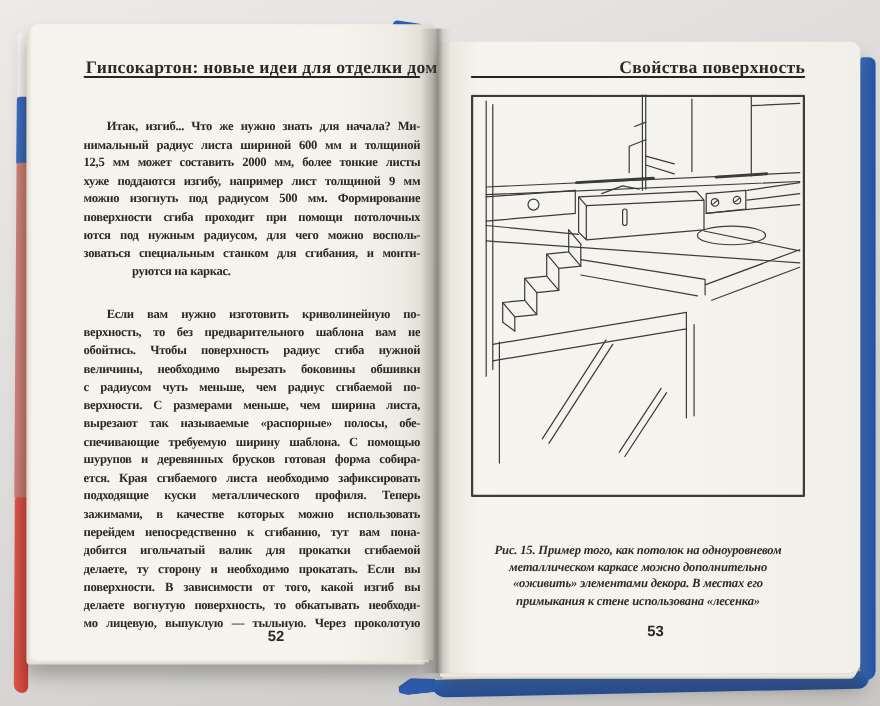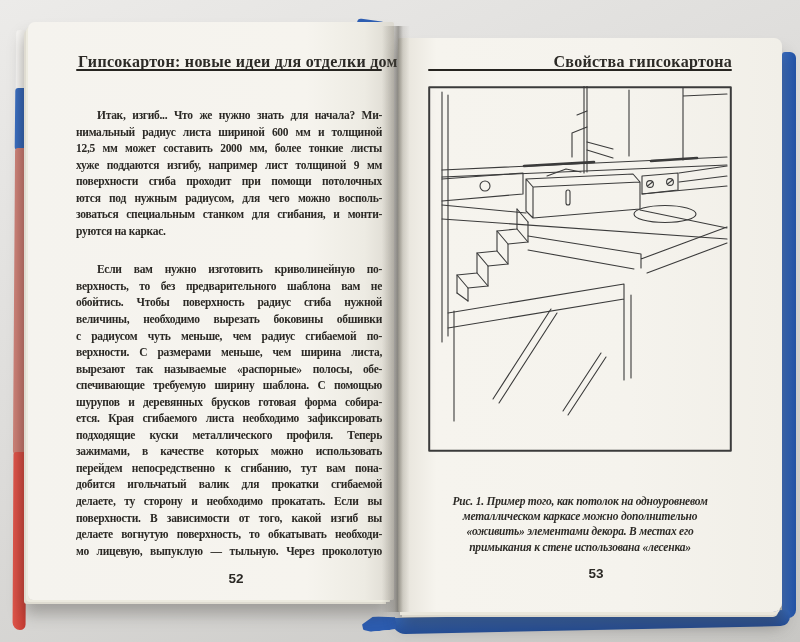--- a/index.html
+++ b/index.html
@@ -45,23 +45,23 @@
   .running-head{font-weight:bold;font-size:16px;letter-spacing:.3px;color:#2c2a26;white-space:nowrap;}
   .head-left{left:50px;top:31px;width:306px;}
   .head-rule{height:2.4px;background:#262420;border-radius:1px;}
   .rule-left{left:48px;top:47px;width:306px;}
   .body-text{left:48px;top:63px;width:306px;color:#2b2925;}
   .bline{
     font-size:11.5px;font-weight:bold;letter-spacing:-.3px;line-height:16.55px;height:16.55px;
     overflow:hidden;text-align:justify;text-align-last:justify;white-space:normal;
   }
   .bline.first{text-indent:21px;margin-top:22px;}
-  .bline.plast{text-align-last:left;}
+  .bline.plast{text-align-last:left;margin-left:44px;}
   .pagenum{font-family:"Liberation Sans",sans-serif;font-weight:bold;font-size:13.5px;color:#2b2925;text-align:center;}
-  .pagenum-left{left:173px;top:549px;width:70px;text-align:center;}
+  .pagenum-left{left:188px;top:549px;width:70px;text-align:center;}
   .pagenum-right{left:158px;top:528px;width:80px;}
 
   
   .head-right{left:30px;top:15px;width:304px;text-align:right;}
   .rule-right{left:30px;top:31px;width:304px;}
   .figure-frame{left:30px;top:48px;width:304px;height:366px;}
   .figure-frame svg{display:block;width:100%;height:100%;}
   .caption{left:14px;top:456px;width:336px;color:#2e2c28;}
   .cline{font-style:italic;font-size:11.5px;font-weight:bold;line-height:15.2px;height:15.2px;overflow:hidden;text-align:center;letter-spacing:-.2px;}
 </style>
@@ -78,20 +78,21 @@
 <div class="abs blue-hook"></div>
 
 <div class="abs page page-left">
   <div class="abs running-head head-left">Гипсокартон: новые идеи для отделки дома</div>
   <div class="abs head-rule rule-left"></div>
   <div class="abs body-text" id="body-text">
       <div class="bline first">Итак, изгиб... Что же нужно знать для начала? Ми-</div>
       <div class="bline">нимальный радиус листа шириной 600 мм и толщиной</div>
       <div class="bline">12,5 мм может составить 2000 мм, более тонкие листы</div>
       <div class="bline">хуже поддаются изгибу, например лист толщиной 9 мм</div>
+      <div class="bline">можно изогнуть под радиусом 500 мм. Формирование</div>
       <div class="bline">поверхности сгиба проходит при помощи потолочных</div>
       <div class="bline">ются под нужным радиусом, для чего можно восполь-</div>
       <div class="bline">зоваться специальным станком для сгибания, и монти-</div>
       <div class="bline plast">руются на каркас.</div>
       <div class="bline first">Если вам нужно изготовить криволинейную по-</div>
       <div class="bline">верхность, то без предварительного шаблона вам не</div>
       <div class="bline">обойтись. Чтобы поверхность радиус сгиба нужной</div>
       <div class="bline">величины, необходимо вырезать боковины обшивки</div>
       <div class="bline">с радиусом чуть меньше, чем радиус сгибаемой по-</div>
       <div class="bline">верхности. С размерами меньше, чем ширина листа,</div>
@@ -105,21 +106,21 @@
       <div class="bline">добится игольчатый валик для прокатки сгибаемой</div>
       <div class="bline">делаете, ту сторону и необходимо прокатать. Если вы</div>
       <div class="bline">поверхности. В зависимости от того, какой изгиб вы</div>
       <div class="bline">делаете вогнутую поверхность, то обкатывать необходи-</div>
       <div class="bline">мо лицевую, выпуклую — тыльную. Через проколотую</div>
     </div>
   <div class="abs pagenum pagenum-left">52</div>
 </div>
 
 <div class="abs page page-right">
-  <div class="abs running-head head-right">Свойства гипсокартона</div>
+  <div class="abs running-head head-right">Свойства поверхность</div>
   <div class="abs head-rule rule-right"></div>
 
   <div class="abs figure-frame">
     <svg viewBox="0 0 304 366" preserveAspectRatio="none">
       <g stroke="#3b3b3b" fill="none" stroke-width="1.1" stroke-linecap="round" stroke-linejoin="round">
 
         <rect x="1.2" y="1.2" width="301.6" height="363.6" stroke-width="2"></rect>
 
         <path d="M14,6 V256 M20,9 V250"></path>
 
@@ -157,21 +158,21 @@
         <path d="M100,150 L213,168 M213,168 V182 M213,173 L299,141 M100,164 L206,183 M219,187 L299,157"></path>
         <path d="M20,227 L196,198 M20,242 L196,213 M196,198 V294 M203,209 V292"></path>
 
         <path d="M26,225 V335"></path>
         <path d="M65,313 L123,223 M71,317 L129,227 M135,325 L173,267 M140,329 L178,271"></path>
       </g>
     </svg>
   </div>
 
   <div class="abs caption" id="caption">
-      <div class="cline">Рис. 1. Пример того, как потолок на одноуровневом</div>
+      <div class="cline">Рис. 15. Пример того, как потолок на одноуровневом</div>
       <div class="cline">металлическом каркасе можно дополнительно</div>
       <div class="cline">«оживить» элементами декора. В местах его</div>
       <div class="cline">примыкания к стене использована «лесенка»</div>
     </div>
   <div class="abs pagenum pagenum-right">53</div>
 </div>
 
 <div class="abs gutter"></div>
 
 </body></html>

